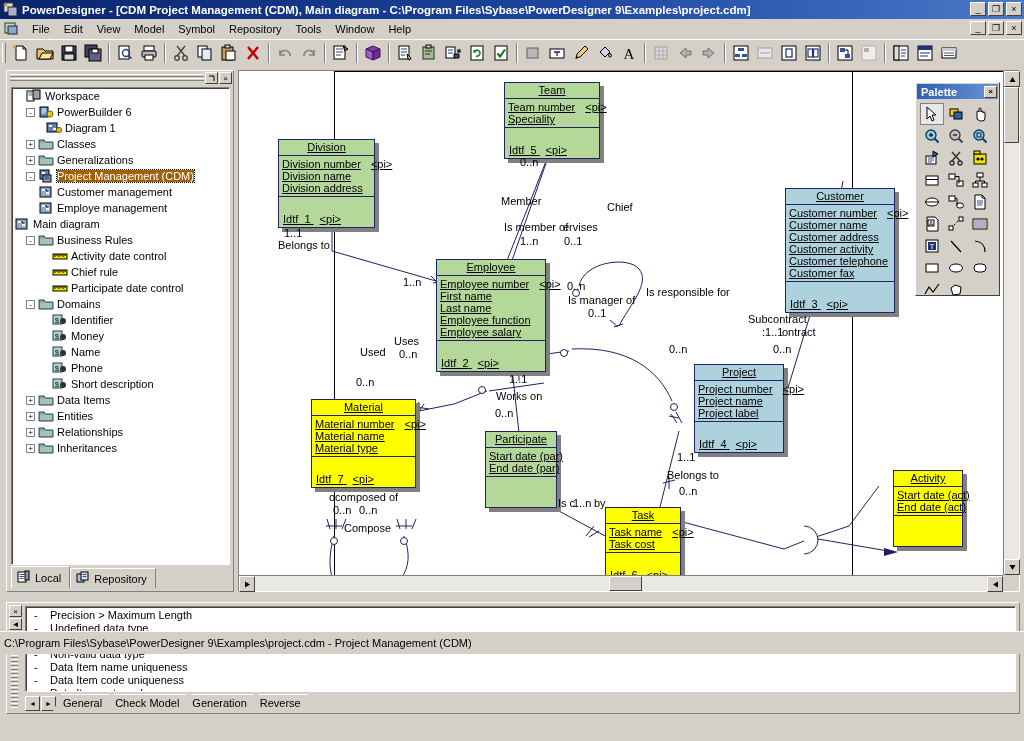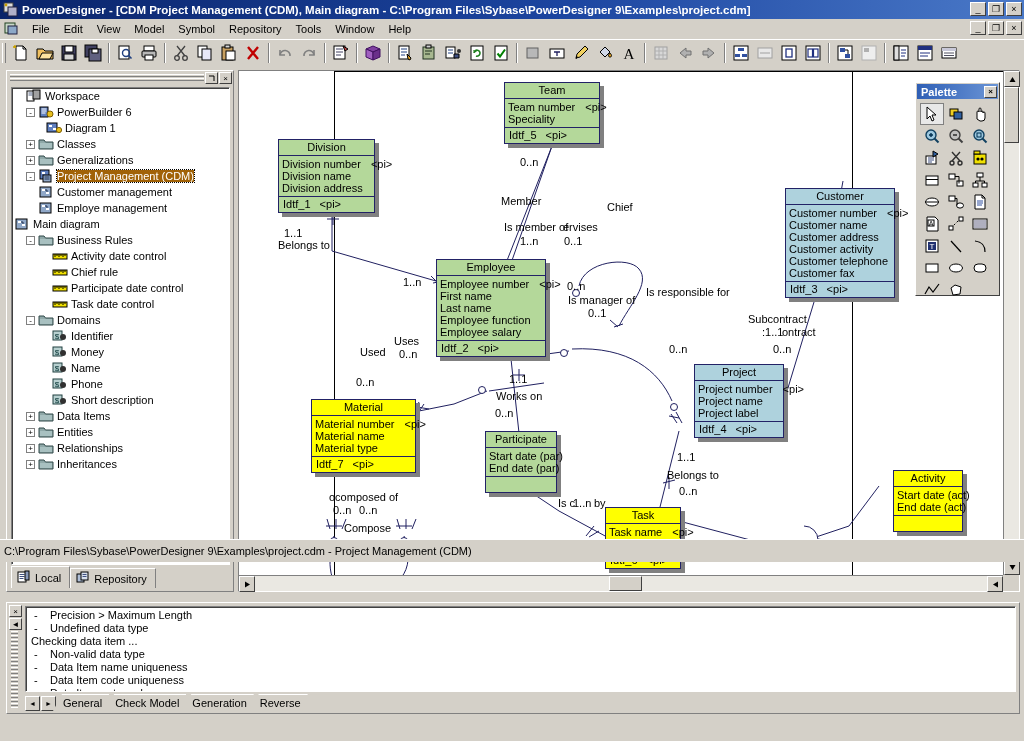--- a/index.html
+++ b/index.html
@@ -4,21 +4,21 @@
 <style>
   * { box-sizing: border-box; }
   html, body {
     margin: 0; padding: 0;
     width: 1024px; height: 741px;
     overflow: hidden;
     font-family: "Liberation Sans", sans-serif;
     font-size: 11px;
     background: #d4d0c8;
   }
-  #app { position: relative; width: 1024px; height: 562px; background: #d4d0c8; }
+  #app { position: relative; width: 1024px; height: 654px; background: #d4d0c8; }
 
   
   .titlebar {
     position: absolute; left: 0; top: 0; width: 1024px; height: 19px;
     background: linear-gradient(to right, #0a246a 0%, #1c45a0 55%, #4a79c8 100%);
     display: flex; align-items: center; padding-left: 3px;
   }
   .titlebar .tb-icon {
     width: 16px; height: 16px; margin-right: 3px; position: relative; flex: none;
   }
@@ -122,30 +122,30 @@
   .pline-v { position: absolute; top: 0; bottom: 0; width: 1px; background: #000; }
   .pline-h { position: absolute; left: 0; right: 0; height: 1px; background: #000; }
 
   
   .entity { position: absolute; }
   .entity .shadow {
     position: absolute; left: 4px; top: 4px; width: 100%; height: 100%;
     background: #808080;
   }
   .entity .body {
-    position: relative; border: 1px solid #222266; background: #fff;
+    position: relative; border: 1px solid #222266; background: #fff; text-decoration: underline;
   }
   .ent-title {
     text-align: center; font-size: 11px; padding: 1px 3px 2px 3px;
     border-bottom: 1px solid #222266; white-space: nowrap;
   }
   .ent-attrs { padding: 2px 3px 2px 3px; border-bottom: 1px solid #222266; }
   .ent-attr { display: flex; justify-content: space-between; font-size: 11px; line-height: 12px; white-space: nowrap; }
   .ent-attr .pi { margin-left: 10px; }
-  .ent-id { font-size: 11px; padding: 1px 3px 2px 4px; white-space: nowrap; }
+  .ent-id { font-size: 11px; padding: 1px 3px 2px 4px; white-space: nowrap; margin-top: 15px; }
   .ent-id .pi { margin-left: 6px; }
   .green .body, .green .ent-title, .green .ent-attrs, .green .ent-id { background: #b4d89a; }
   .blue  .body, .blue  .ent-title, .blue  .ent-attrs, .blue  .ent-id { background: #aed2dd; }
   .yellow .body, .yellow .ent-title, .yellow .ent-attrs, .yellow .ent-id { background: #ffff00; }
 
   .dlabel {
     position: absolute; font-size: 11px; color: #000; white-space: nowrap;
     background: transparent;
   }
 
@@ -707,29 +707,20 @@
         <span class="tlabel">Chief rule</span>
       </div>
       <div class="trow" style="padding-left:40px">
         <span class="tico">
           <svg width="16" height="15" viewBox="0 0 16 15">
               <rect x="1" y="5" width="14" height="5" fill="#f0e000" stroke="#000"></rect>
               <path d="M3 5v3M5 5v2M7 5v3M9 5v2M11 5v3M13 5v2" stroke="#000"></path>
             </svg>
         </span>
         <span class="tlabel">Participate date control</span>
-      </div>
-      <div class="trow" style="padding-left:40px">
-        <span class="tico">
-          <svg width="16" height="15" viewBox="0 0 16 15">
-              <rect x="1" y="5" width="14" height="5" fill="#f0e000" stroke="#000"></rect>
-              <path d="M3 5v3M5 5v2M7 5v3M9 5v2M11 5v3M13 5v2" stroke="#000"></path>
-            </svg>
-        </span>
-        <span class="tlabel">Task date control</span>
       </div>
 
       <div class="trow" style="padding-left:14px">
         <span class="texp">-</span>
         <span class="tico">
           <svg width="16" height="15" viewBox="0 0 16 15">
               <path d="M1 3h5l1.5 2H15v7H1z" fill="#8fa8a8" stroke="#304848"></path>
               <path d="M2 6h12v5H2z" fill="#a8c0c0"></path>
             </svg>
         </span>

